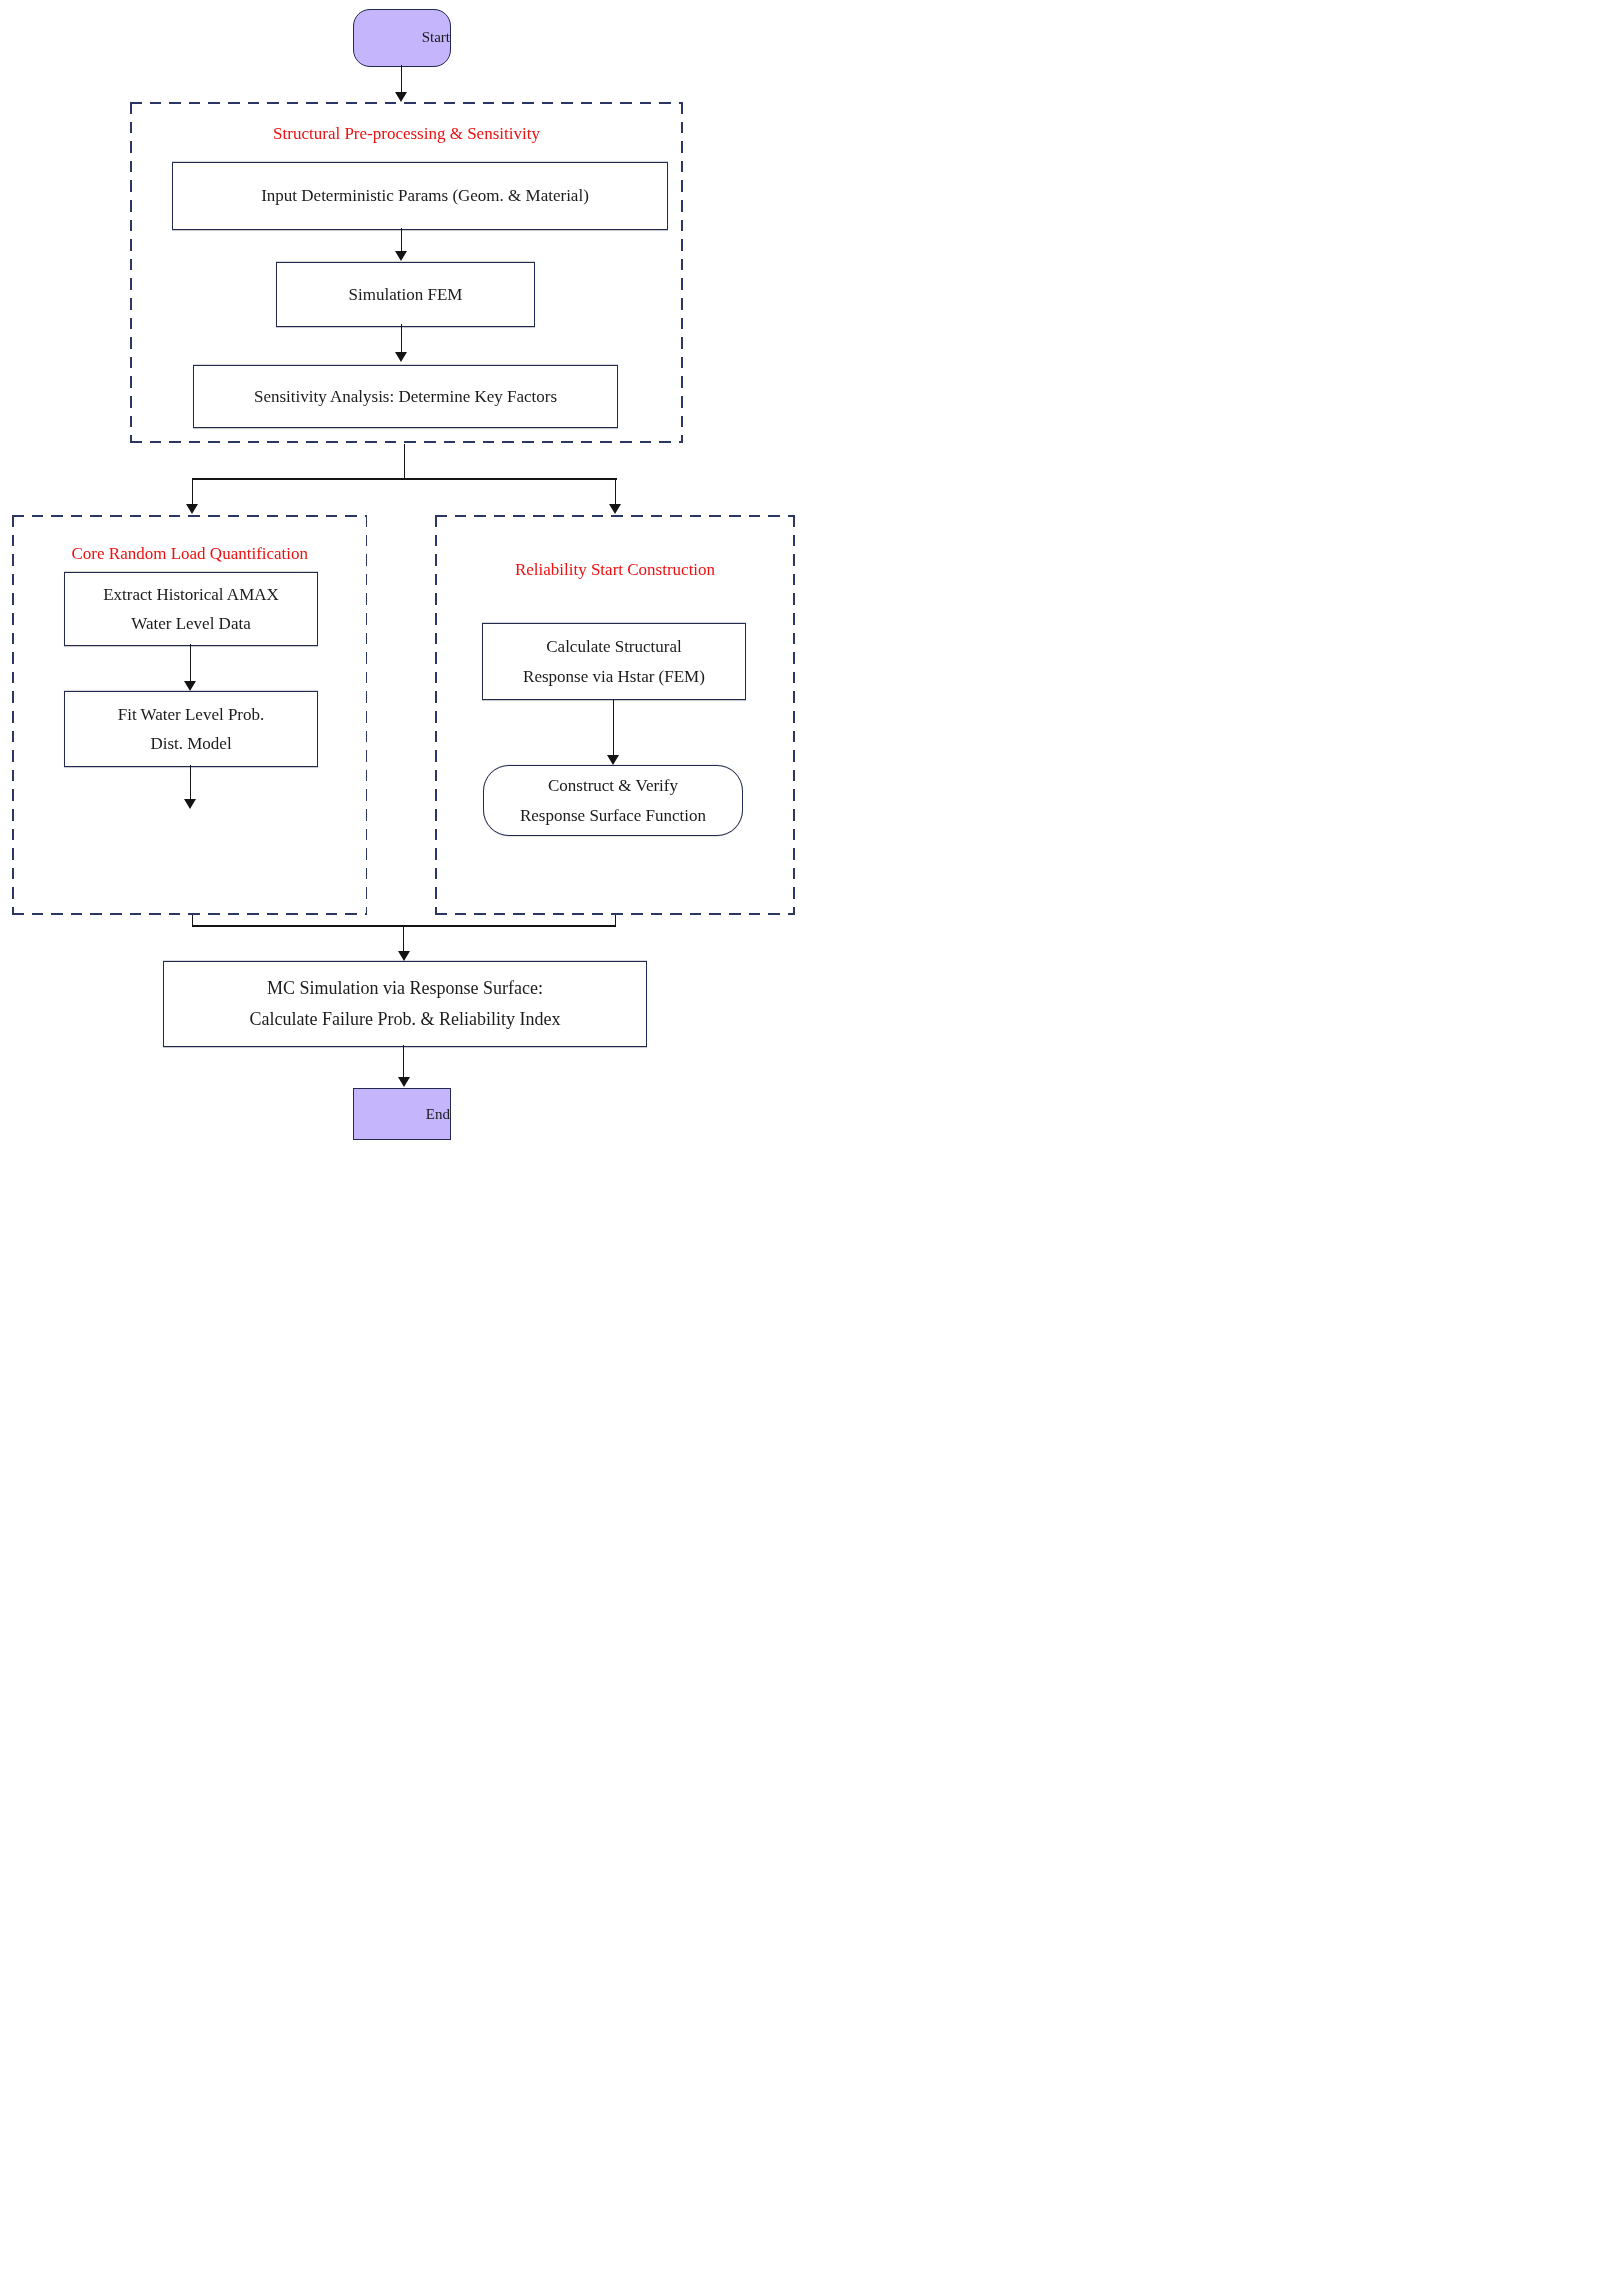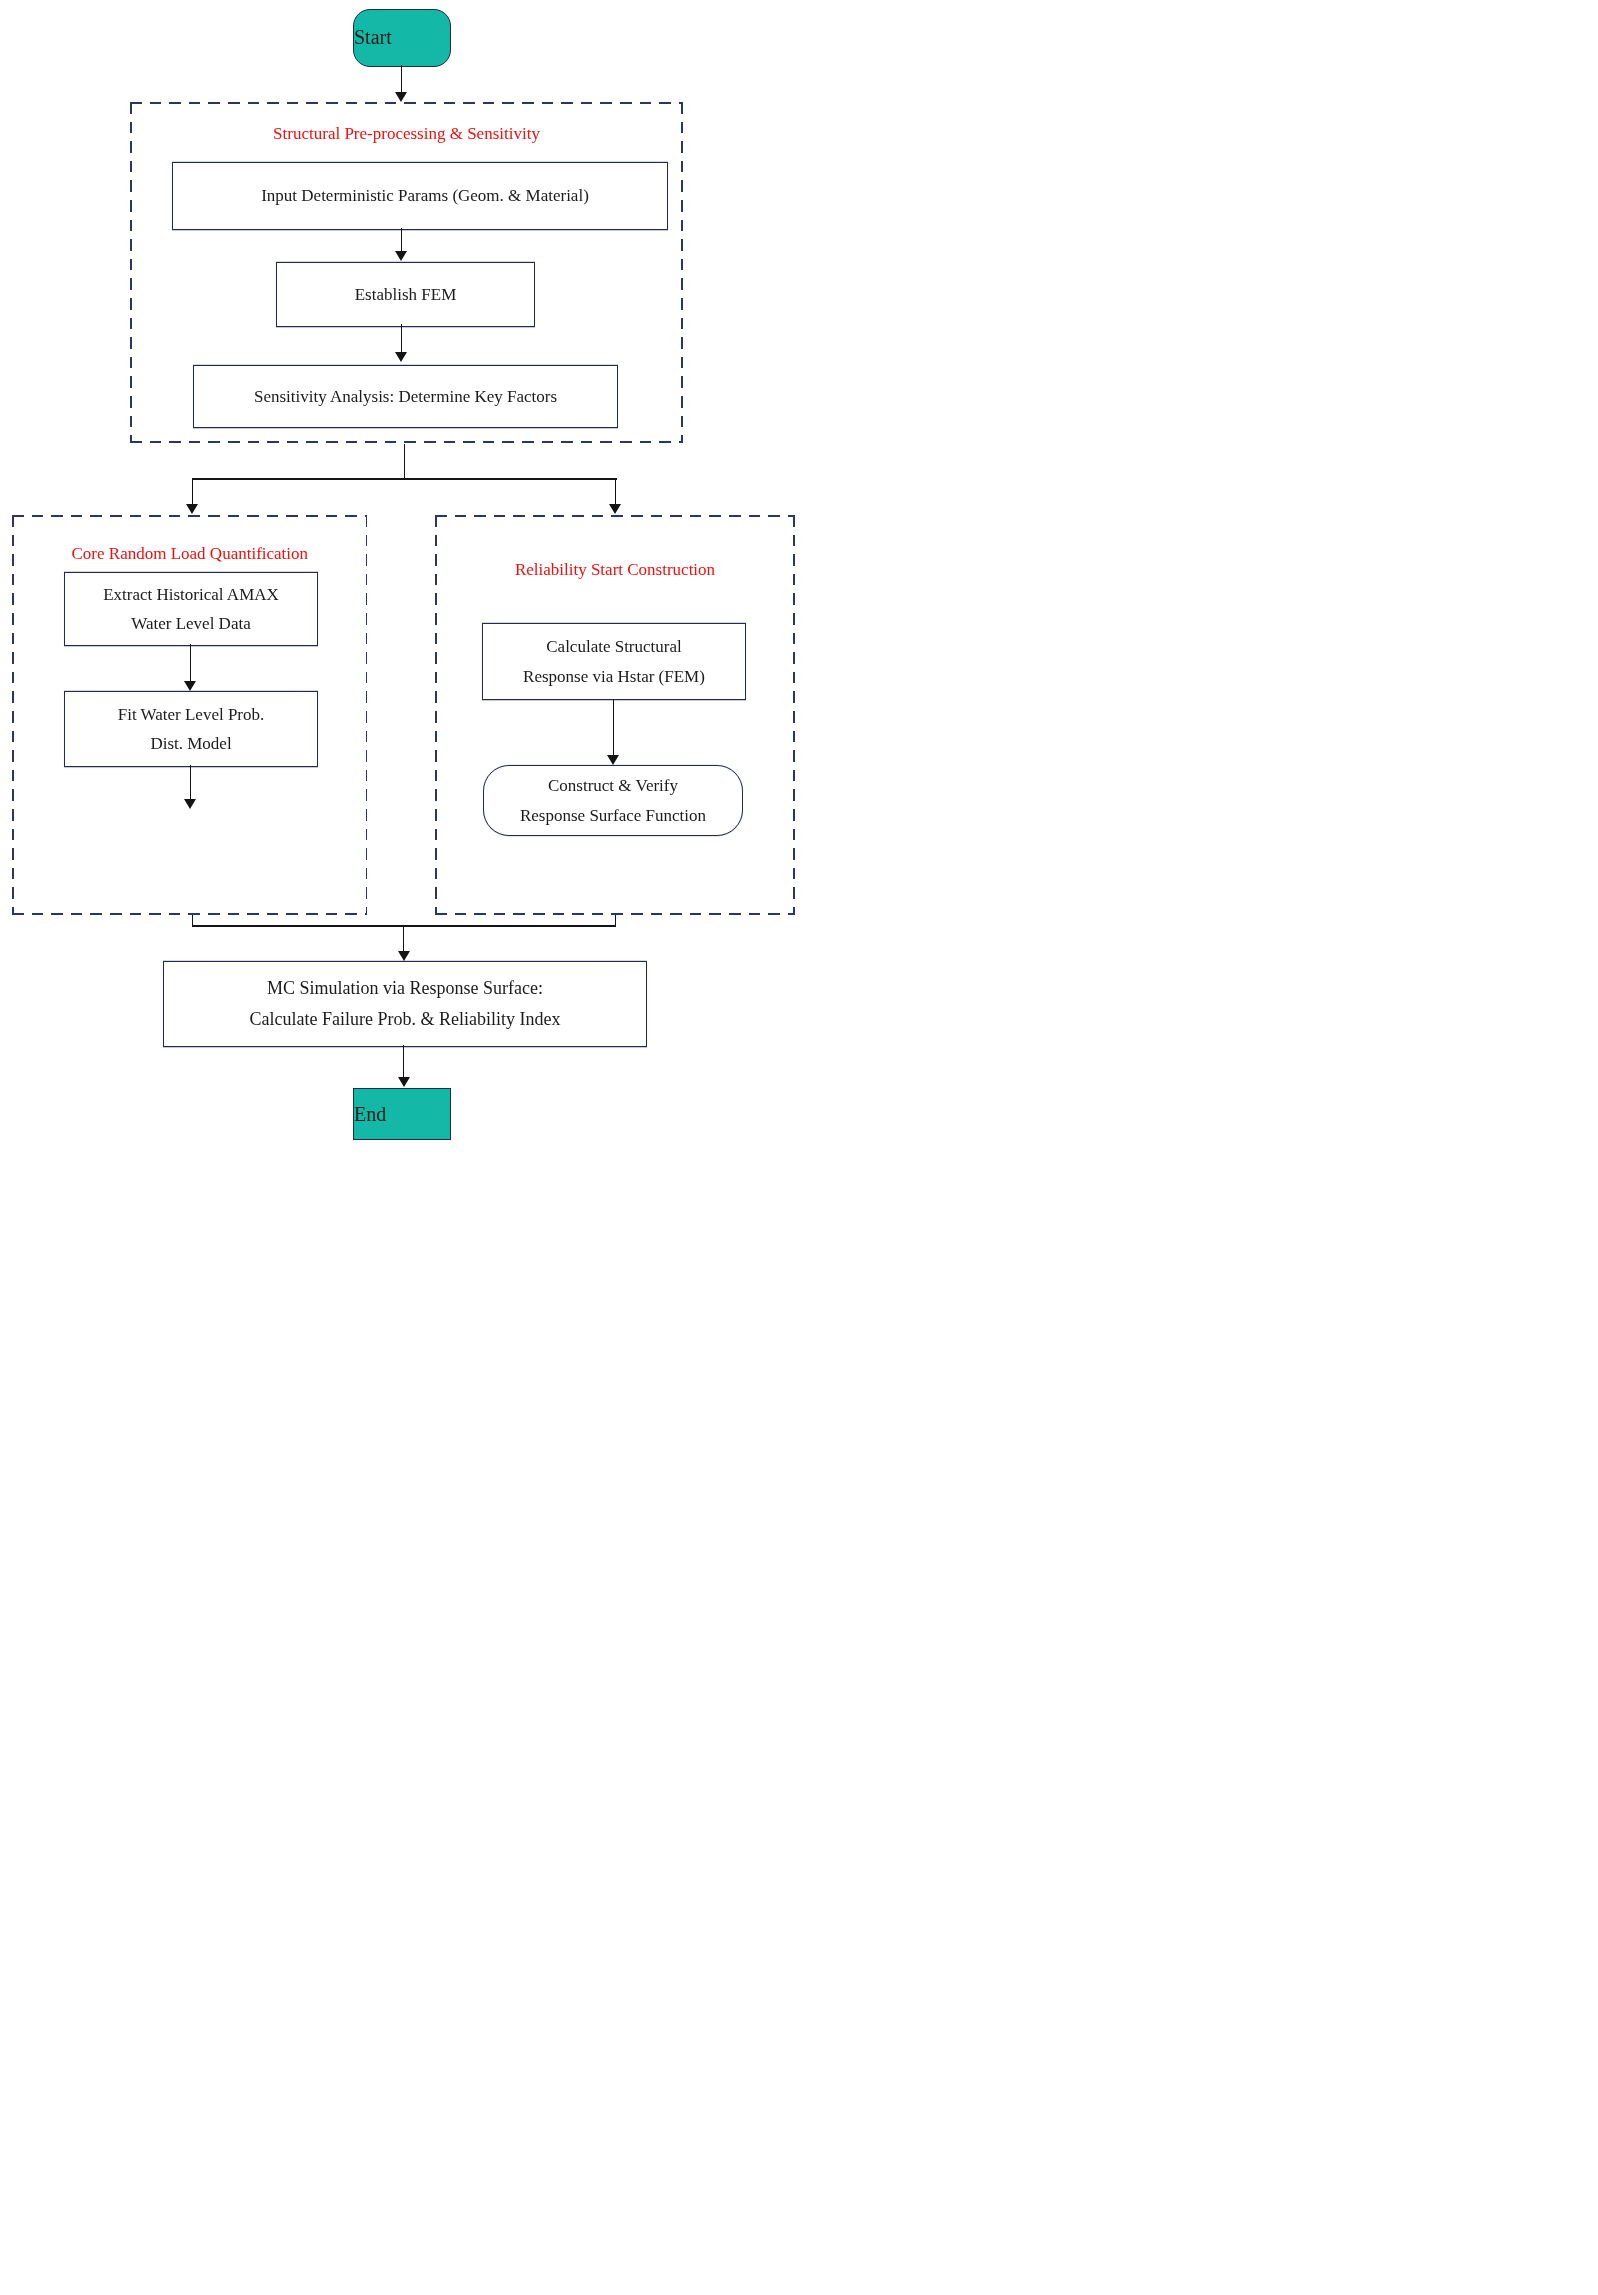--- a/index.html
+++ b/index.html
@@ -15,23 +15,23 @@
     position:relative;
     width:799px;height:1148px;
     background:#ffffff;
     overflow:hidden;
   }
   
   .terminal{
     position:absolute;
     border:1.8px solid var(--navy);
     border-radius:17px;
-    background:#14b8a6;
-    display:flex;align-items:center;justify-content:flex-start;
-    font-size:20px;
+    background:#c4b5fd;
+    display:flex;align-items:center;justify-content:flex-end;
+    font-size:15px;
   }
   
   .step{
     position:absolute;
     border:solid var(--navy);
     border-width:1.8px 1.2px;
     background:#fff;
     display:flex;align-items:center;justify-content:center;
     text-align:center;
     font-size:17px;
@@ -81,21 +81,21 @@
     <div class="vdash left"></div>
     <div class="vdash right"></div>
     <div class="section-title" style="top:22px;">Structural Pre-processing &amp; Sensitivity</div>
   </div>
 
   <div class="step" style="left:172px;top:162px;width:484px;height:66px;padding-left:10px;">Input Deterministic Params (Geom. &amp; Material)</div>
 
   <div class="stem" style="left:401px;top:228px;height:24.5px;"></div>
   <div class="ahead" style="left:395px;top:251px;"></div>
 
-  <div class="step" style="left:276px;top:262px;width:257px;height:63px;">Establish FEM</div>
+  <div class="step" style="left:276px;top:262px;width:257px;height:63px;">Simulation FEM</div>
 
   <div class="stem" style="left:401px;top:324px;height:29px;"></div>
   <div class="ahead" style="left:395px;top:352px;"></div>
 
   <div class="step" style="left:193px;top:365px;width:423px;height:61px;">Sensitivity Analysis: Determine Key Factors</div>
 
   <div class="stem" style="left:404px;top:444px;height:34px;"></div>
   <div class="hline thick" style="left:192px;top:478px;width:425px;"></div>
   <div class="stem" style="left:192px;top:478px;height:27px;"></div>
   <div class="ahead" style="left:186px;top:504px;"></div>

